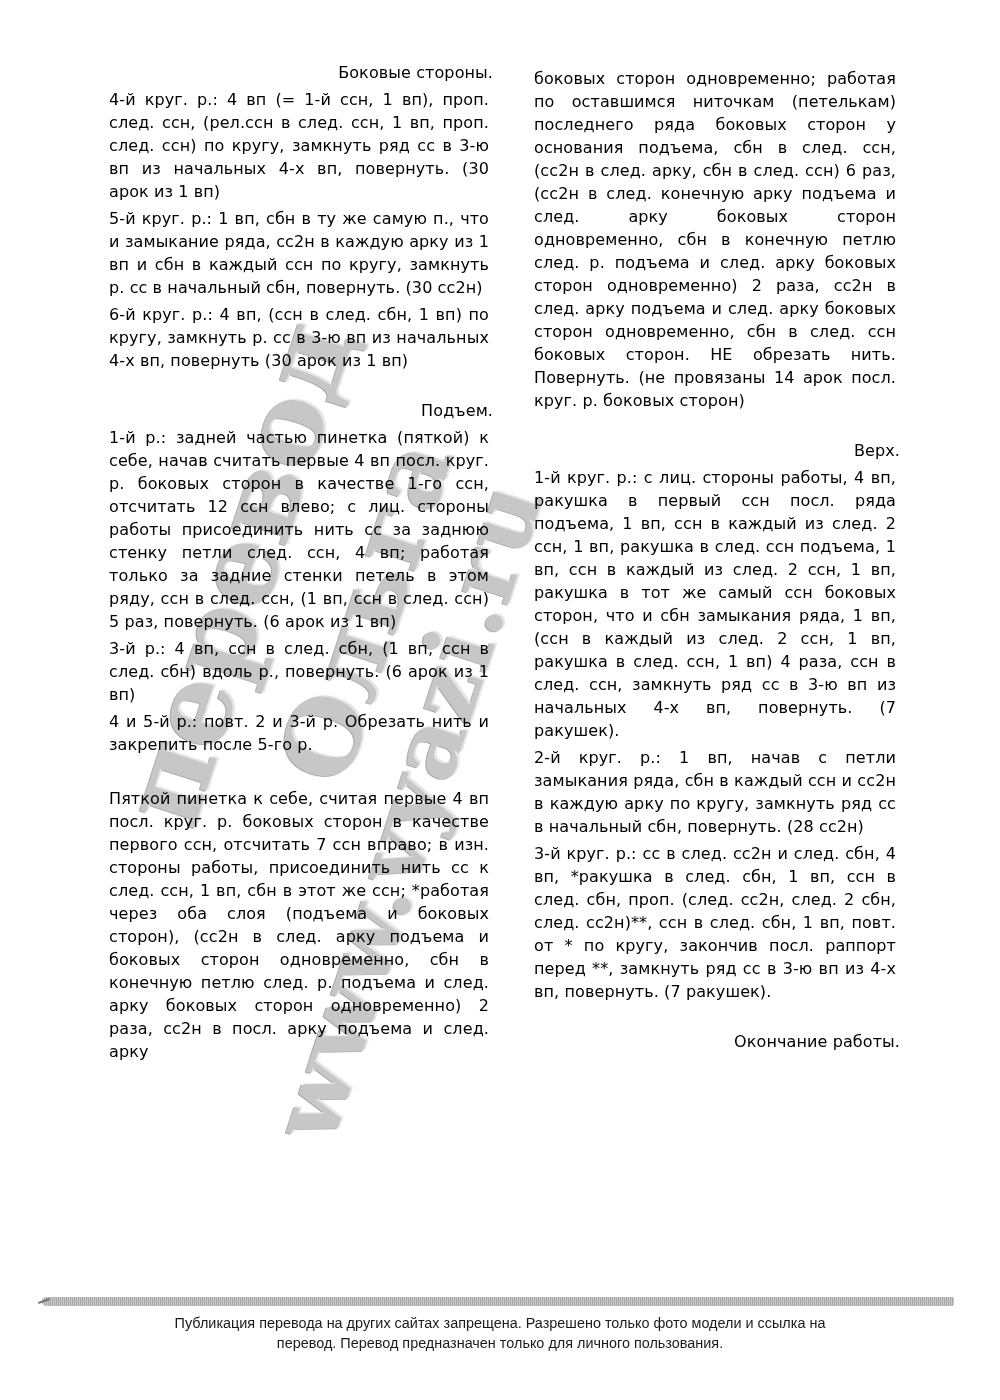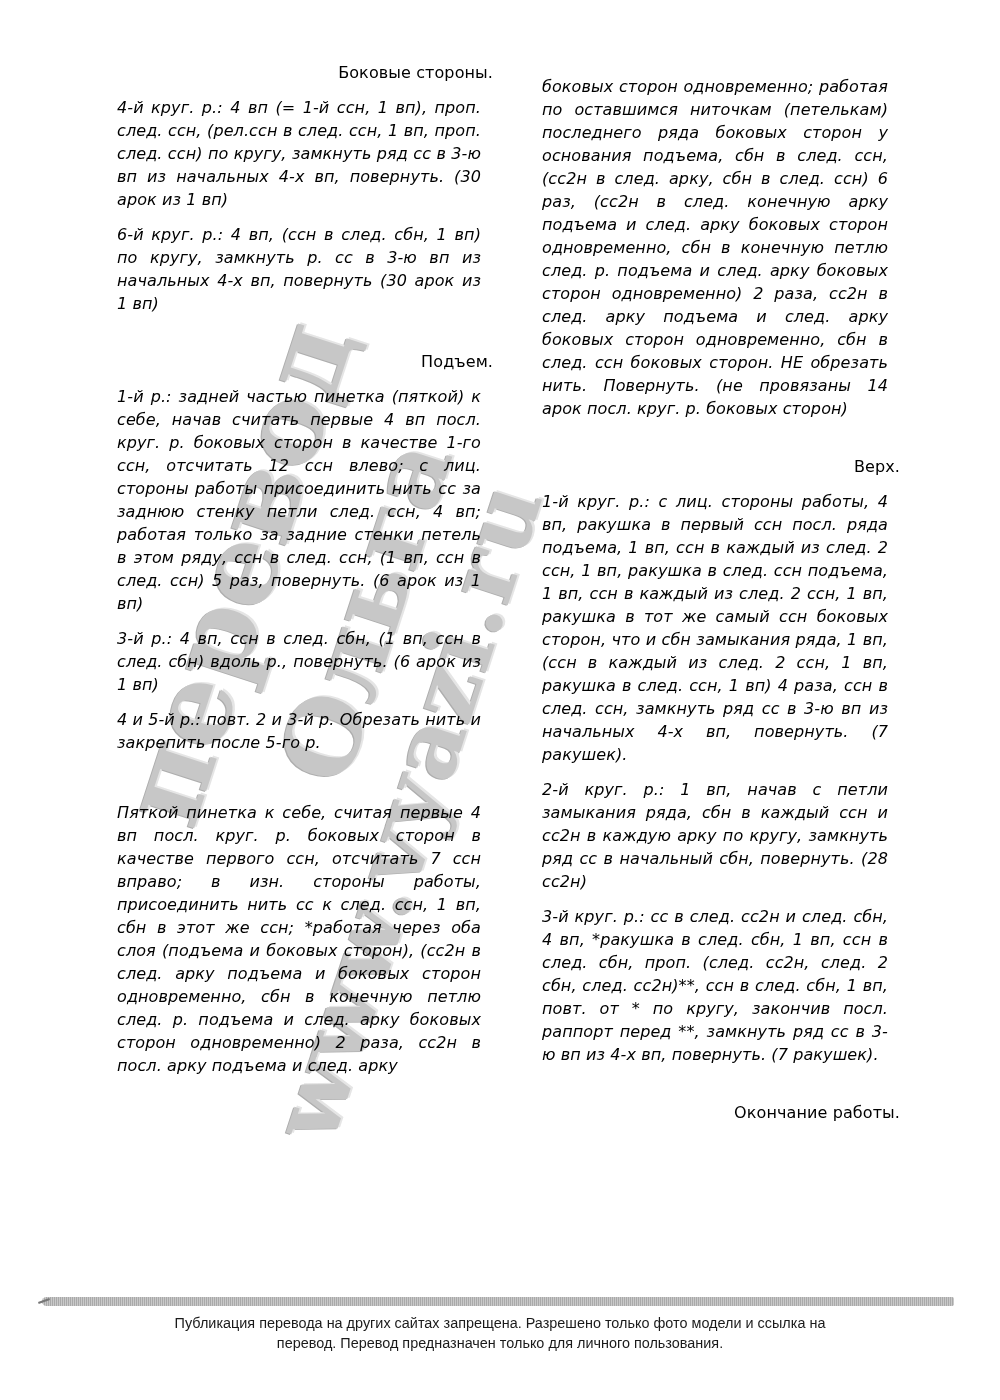--- a/index.html
+++ b/index.html
@@ -25,25 +25,24 @@
       position: absolute;
       top: 61px;
       font-size: 16px;
       line-height: 23px;
       letter-spacing: 0.1px;
       text-align: justify;
     }
     .column.left { left: 105px; width: 388px; }
     .column.right { left: 530px; width: 370px; top: 63px; }
     .para {
-      margin: 12px;
+      margin: 4px;
       text-align: justify;
       text-align-last: left;
       hyphens: none;
-      font-style: italic;
     }
     .heading { margin: 0; text-align: right; }
     .gap { height: 23px; }
 
     .watermark {
       position: absolute;
       pointer-events: none;
       color: #9a9a9a;
       opacity: 0.55;
       font-family: "DejaVu Serif", serif;
@@ -94,20 +93,21 @@
 <div class="page">
 
   <div class="watermark wm1">перевод</div>
   <div class="watermark wm2">Ольга</div>
   <div class="watermark wm3">www.vyazi.ru</div>
 
   <div class="column left">
     <section>
       <p class="heading">Боковые стороны.</p>
       <p class="para">4-й круг. р.: 4 вп (= 1-й ссн, 1 вп), проп. след. ссн, (рел.ссн в след. ссн, 1 вп, проп. след. ссн) по кругу, замкнуть ряд сс в 3-ю вп из начальных 4-х вп, повернуть. (30 арок из 1 вп)</p>
+      <p class="para">5-й круг. р.: 1 вп, сбн в ту же самую п., что и замыкание ряда, сс2н в каждую арку из 1 вп и сбн в каждый ссн по кругу, замкнуть р. сс в начальный сбн, повернуть. (30 сс2н)</p>
       <p class="para">6-й круг. р.: 4 вп, (ссн в след. сбн, 1 вп) по кругу, замкнуть р. сс в 3-ю вп из начальных 4-х вп, повернуть (30 арок из 1 вп)</p>
     </section>
     <div class="gap"></div>
     <section>
       <p class="heading">Подъем.</p>
       <p class="para">1-й р.: задней частью пинетка (пяткой) к себе, начав считать первые 4 вп посл. круг. р. боковых сторон в качестве 1-го ссн, отсчитать 12 ссн влево; с лиц. стороны работы присоединить нить сс за заднюю стенку петли след. ссн, 4 вп; работая только за задние стенки петель в этом ряду, ссн в след. ссн, (1 вп, ссн в след. ссн) 5 раз, повернуть. (6 арок из 1 вп)</p>
       <p class="para">3-й р.: 4 вп, ссн в след. сбн, (1 вп, ссн в след. сбн) вдоль р., повернуть. (6 арок из 1 вп)</p>
       <p class="para">4 и 5-й р.: повт. 2 и 3-й р. Обрезать нить и закрепить после 5-го р.</p>
     </section>
     <div class="gap"></div>

